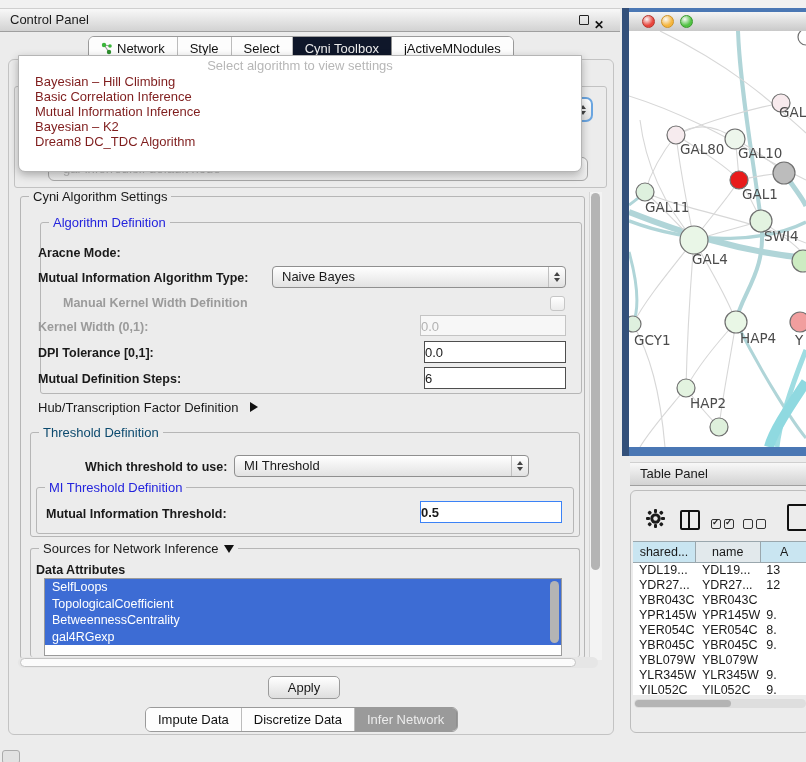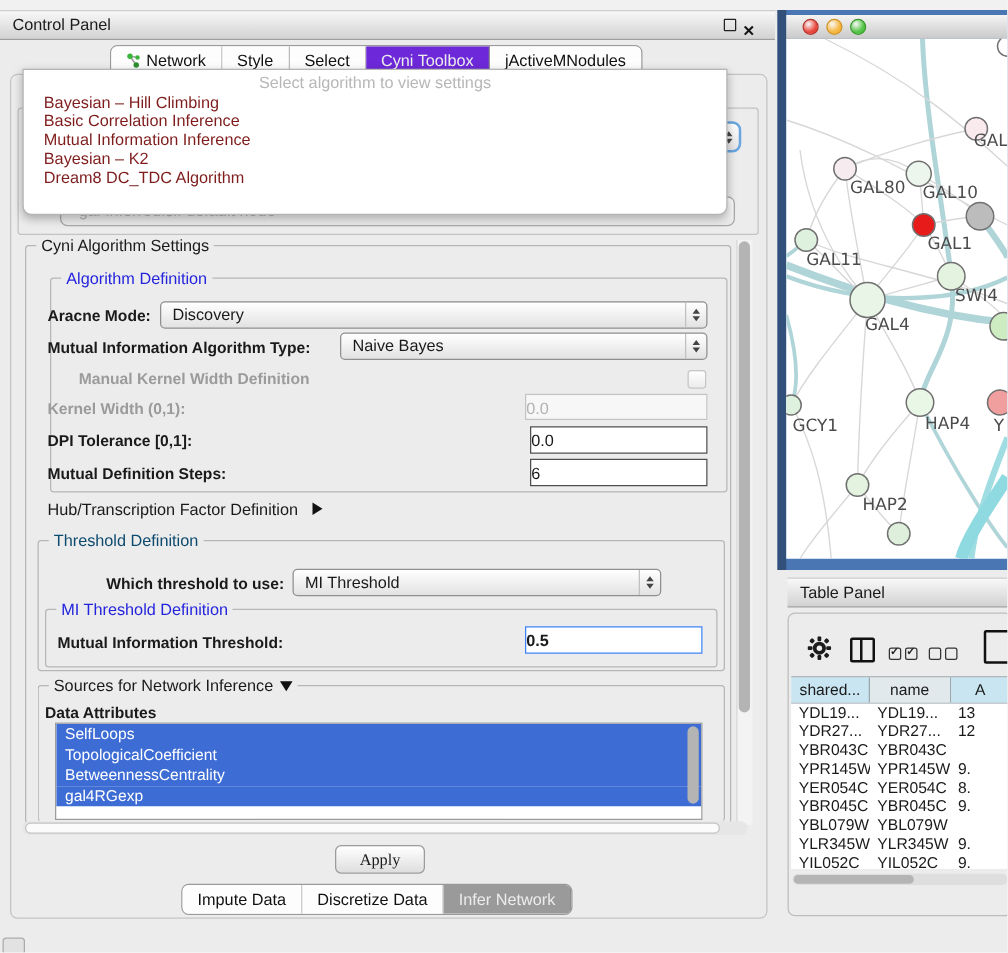--- a/index.html
+++ b/index.html
@@ -14,21 +14,21 @@
   .win-ic{position:absolute;top:5px;width:12px;height:12px;cursor:default;}
   .float-icon::before{content:"";position:absolute;left:1px;top:1px;width:8px;height:8px;
        border:1.6px solid #222;border-radius:1px;}
   .close-icon::before{content:"✕";font-size:12px;font-weight:bold;color:#111;line-height:12px;}
   
   .tabbar{position:absolute;display:flex;height:23px;border:1px solid #9a9a9a;border-radius:6px;
           overflow:hidden;background:#fdfdfd;font-size:13px;}
   .tab{display:flex;align-items:center;justify-content:center;gap:4px;height:23px;
        border-right:1px solid #bcbcbc;background:#fdfdfd;color:#111;padding:0 12px;box-sizing:border-box;}
   .tab:last-child{border-right:none;}
-  .tab.sel{background:#6d28d9;color:#ececec;border-right:1px solid #8f8f8f;}
+  .tab.sel{background:#0f172a;color:#ececec;border-right:1px solid #8f8f8f;}
   
   .cp-body{position:absolute;border:1px solid #c3c3c3;border-radius:6px;background:#ececec;}
   .group{position:absolute;border:1px solid #b6b6b6;border-radius:3px;}
   .group>.glabel{position:absolute;top:-8px;left:8px;background:#ececec;padding:0 4px;
                  font-size:13px;white-space:nowrap;display:flex;align-items:center;gap:5px;}
   .blue{color:#2424dd;} .green{color:#0c4a6e;}
   .lbl{position:absolute;font-size:12.5px;font-weight:bold;white-space:nowrap;}
   .lbl.dis{color:#9b9b9b;}
   .combo{position:absolute;height:22px;border:1px solid #8f8f8f;border-radius:4px;
          background:linear-gradient(#ffffff,#e2e2e2);box-sizing:border-box;}
@@ -149,27 +149,20 @@
 
   <div class="group" style="left:20px;top:196px;width:563px;height:461px;">
     <span class="glabel">Cyni Algorithm Settings</span>
   </div>
 
   <div class="group" style="left:40px;top:222px;width:540px;height:170px;">
     <span class="glabel blue">Algorithm Definition</span>
   </div>
 
   <span class="lbl" style="left:38px;top:246px;">Aracne Mode:</span>
-  <div class="combo" style="left:128px;top:241px;width:438px;">
-    <span class="val">Discovery</span>
-    <span class="stepper">
-        <span class="arr-up"></span>
-        <span class="arr-dn"></span>
-      </span>
-  </div>
 
   <span class="lbl" style="left:38px;top:271px;">Mutual Information Algorithm Type:</span>
   <div class="combo" style="left:272px;top:266px;width:294px;">
     <span class="val">Naive Bayes</span>
     <span class="stepper">
         <span class="arr-up"></span>
         <span class="arr-dn"></span>
       </span>
   </div>
 
@@ -226,21 +219,21 @@
   </div>
 
   <div class="vtrack" style="left:589px;top:192px;width:12px;height:468px;">
     <div class="vthumb" style="left:1px;top:1px;width:9px;height:377px;"></div>
   </div>
 
   <div class="hbar" style="left:18px;top:657px;width:580px;height:11px;">
     <div class="hthumb" style="left:2px;top:1px;width:556px;height:9px;"></div>
   </div>
 
-  <div class="btn" style="left:268px;top:676px;width:70px;height:21px;line-height:21px;font-family:Liberation Serif, serif;">Apply</div>
+  <div class="btn" style="left:268px;top:676px;width:70px;height:21px;line-height:21px;">Apply</div>
 
   <div class="tabbar" style="left:145px;top:707px;">
       <div class="tab">
         <span>Impute Data</span>
       </div>
       <div class="tab">
         <span>Discretize Data</span>
       </div>
       <div class="tab sel" style="background: rgb(154, 154, 154);">
         <span>Infer Network</span>

